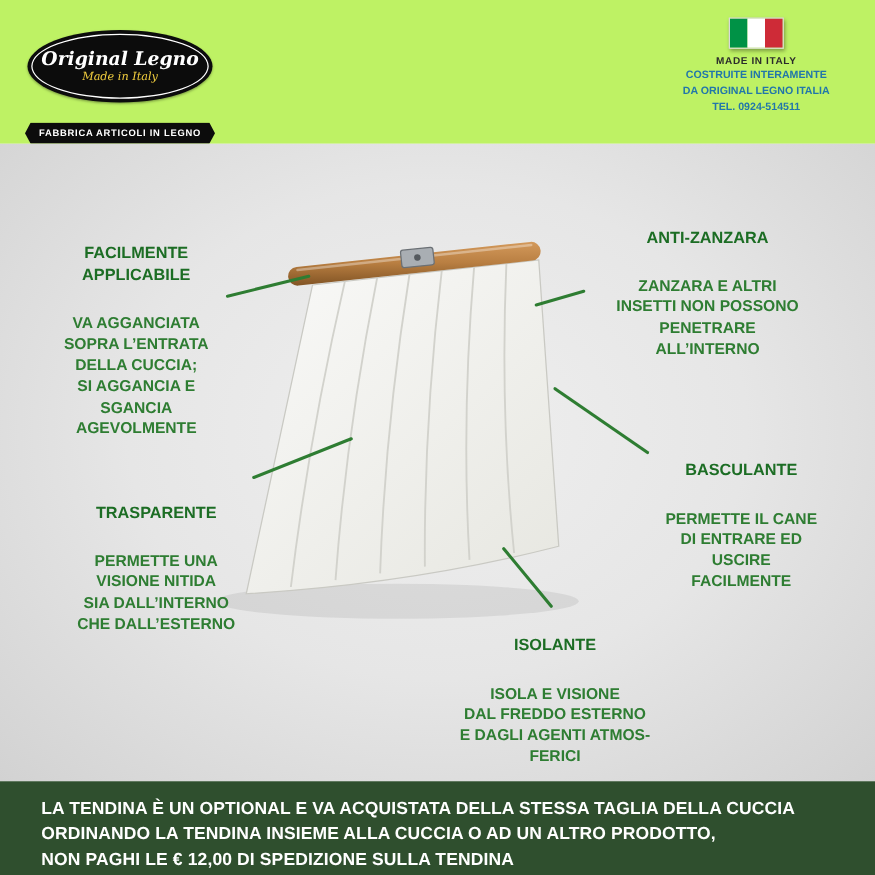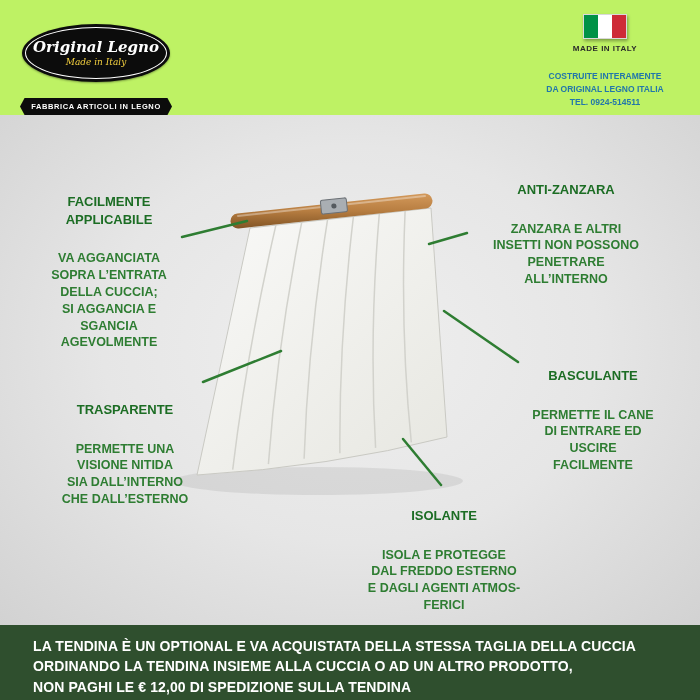--- a/index.html
+++ b/index.html
@@ -25,21 +25,21 @@
   .header-title { position:absolute; left:175px; top:36px; width:352px; text-align:center;
                   color:#2e9333; font-weight:800; font-size:17.5px; line-height:1.5;
                   letter-spacing:.3px; white-space:pre-line; }
 
   .header-info { position:absolute; right:14px; top:14px; width:162px; text-align:center; }
   .flag { width:44px; height:25px; margin:0 auto 5px; display:flex; border:1px solid #d9d9d9;
           box-shadow:1px 2px 3px rgba(0,0,0,.35); }
   .flag span { flex:1; }
   .flag .g { background:#009246; } .flag .w { background:#ffffff; } .flag .r { background:#ce2b37; }
   .made-in { color:#2b2b2b; font-weight:bold; font-size:8px; letter-spacing:.5px; }
-  .info-details { margin-top:17px; color:#2277aa; font-weight:bold; font-size:8.5px;
+  .info-details { margin-top:0; color:#2277aa; font-weight:bold; font-size:8.5px;
                   line-height:1.55; white-space:pre-line; }
 
   
   .main { position:absolute; top:115px; left:0; width:700px; height:510px;
           background:radial-gradient(ellipse at 50% 45%, #efefef 0%, #e6e6e6 50%, #d2d2d2 100%); }
   .main svg { position:absolute; top:0; left:0; }
 
   .callout { position:absolute; text-align:center; white-space:pre-line; }
   .callout .c-title { color:#1c6d24; font-weight:800; font-size:13px; line-height:1.35; }
   .callout .c-body  { color:#2e7d32; font-weight:700; font-size:12.5px; line-height:1.35; margin-top:4px; }
@@ -160,21 +160,21 @@
     <div class="callout co-basculante">
       <div class="c-title">BASCULANTE</div>
       <div class="c-body">PERMETTE IL CANE
 DI ENTRARE ED
 USCIRE
 FACILMENTE</div>
     </div>
 
     <div class="callout co-isolante">
       <div class="c-title">ISOLANTE</div>
-      <div class="c-body">ISOLA E PROTEGGE
+      <div class="c-body">ISOLA E VISIONE
 DAL FREDDO ESTERNO
 E DAGLI AGENTI ATMOS-
 FERICI</div>
     </div>
   </div>
 
   <div class="footer">
     <div class="footer-text">LA TENDINA È UN OPTIONAL E VA ACQUISTATA DELLA STESSA TAGLIA DELLA CUCCIA
 ORDINANDO LA TENDINA INSIEME ALLA CUCCIA O AD UN ALTRO PRODOTTO,
 NON PAGHI LE € 12,00 DI SPEDIZIONE SULLA TENDINA</div>

